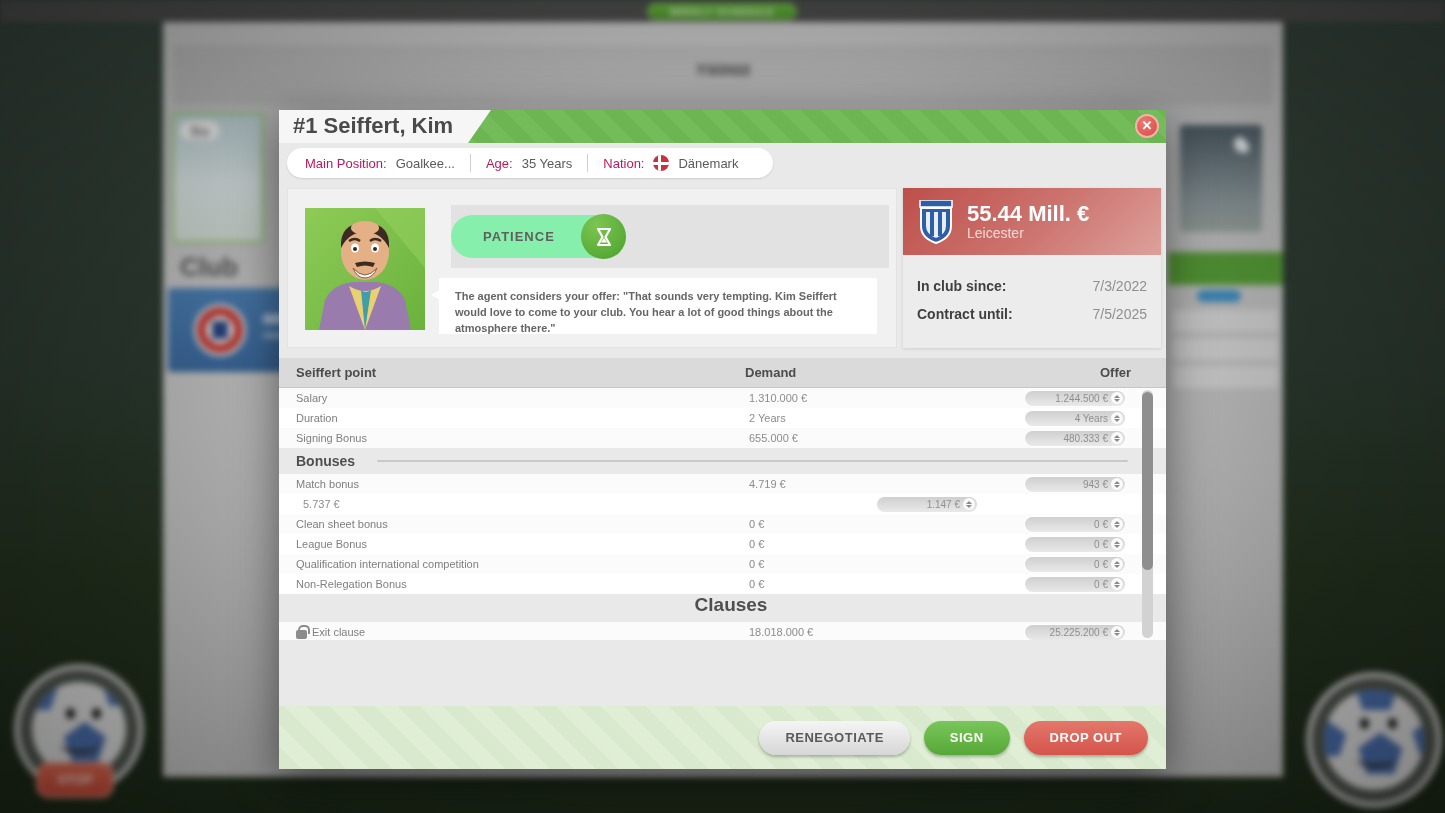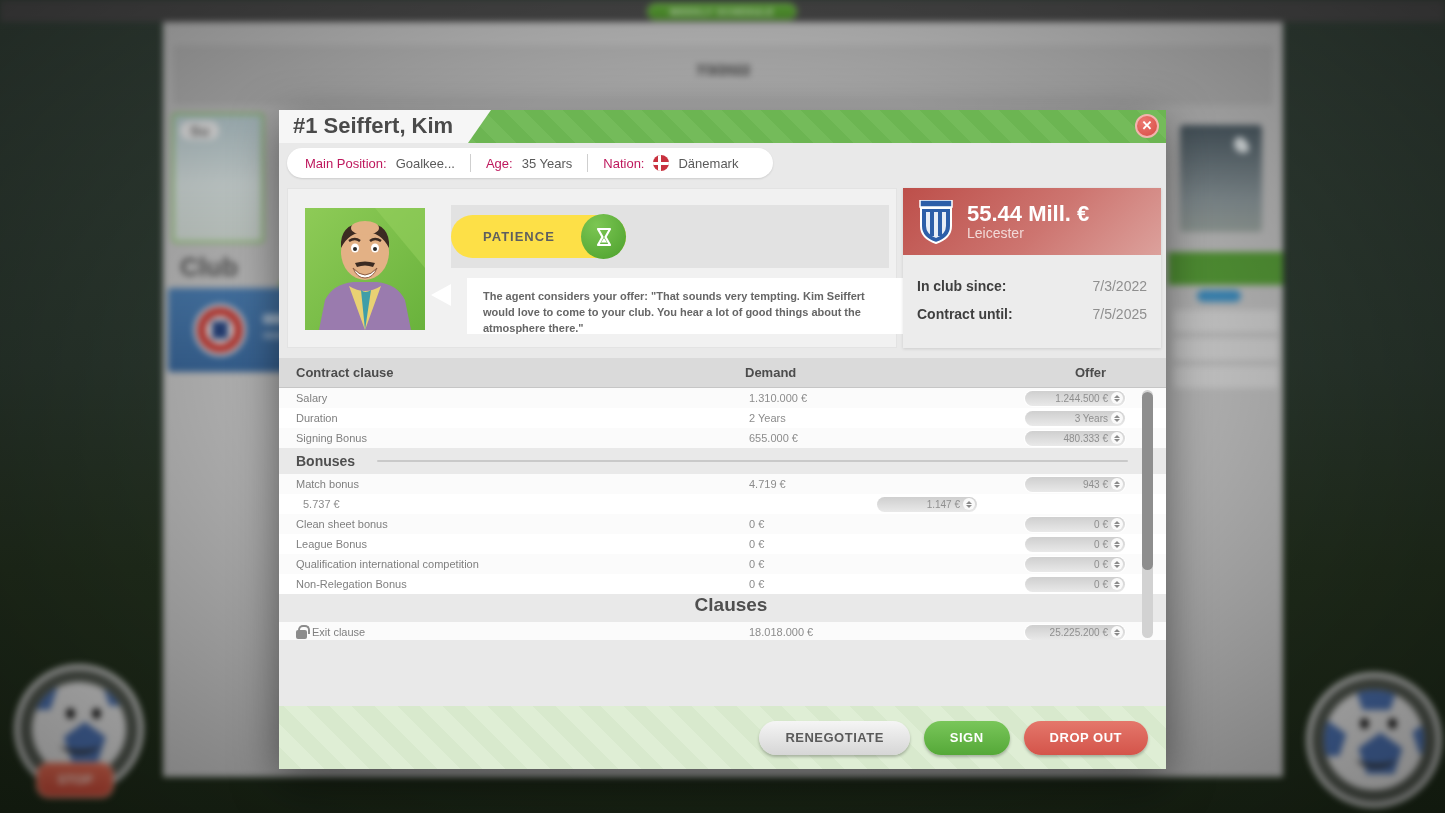--- a/index.html
+++ b/index.html
@@ -67,43 +67,43 @@
   .info-pill .val{color:#5a5a5a;font-weight:normal;}
   .info-sep{width:1px;height:18px;background:#cfcfcf;margin:0 6px;}
   .flag{width:16px;height:16px;border-radius:50%;background:#c8313e;position:relative;overflow:hidden;flex:0 0 auto;}
   .flag::before{content:"";position:absolute;left:5px;top:0;width:3px;height:16px;background:#fff;}
   .flag::after{content:"";position:absolute;left:0;top:6.5px;width:16px;height:3px;background:#fff;}
   
   .agent-wrap{position:absolute;left:8px;top:78px;width:610px;height:160px;background:#f1f1f1;
     box-shadow:0 0 0 1px #e3e3e3 inset;}
   .portrait{position:absolute;left:18px;top:20px;width:120px;height:122px;overflow:hidden;}
   .patience-strip{position:absolute;left:164px;top:17px;width:438px;height:63px;background:#e2e2e2;}
-  .patience-pill{position:absolute;left:0;top:10px;width:175px;height:43px;background:#fde047;border-radius:22px;
+  .patience-pill{position:absolute;left:0;top:10px;width:175px;height:43px;background:#86efac;border-radius:22px;
     display:flex;align-items:center;padding-left:32px;font-size:13px;letter-spacing:1px;color:#5f5f5f;font-weight:bold;}
   .patience-circle{position:absolute;left:130px;top:-1px;width:45px;height:45px;border-radius:50%;
     background:radial-gradient(circle at 35% 25%,#7cc653,#4ba02c);display:flex;align-items:center;justify-content:center;}
-  .bubble{position:absolute;left:180px;top:90px;width:438px;height:56px;background:#fff;}
+  .bubble{position:absolute;left:152px;top:90px;width:438px;height:56px;background:#fff;}
   .bubble-arrow{position:absolute;left:144px;top:96px;width:0;height:0;
     border-top:11px solid transparent;border-bottom:11px solid transparent;border-right:20px solid #fff;}
   .bubble-text{padding:11px 16px;font-size:11px;line-height:1.45;color:#666;font-weight:bold;}
   
   .club-card{position:absolute;right:5px;top:78px;width:258px;height:160px;background:#ececec;box-shadow:0 1px 3px rgba(0,0,0,.12);}
   .club-card-head{position:absolute;left:0;top:0;width:100%;height:67px;
     background:linear-gradient(135deg,#bd4f4a 0%,#cd7570 55%,#dca19c 100%);display:flex;align-items:center;padding:0 14px;gap:12px;}
   .mv{color:#fff;font-size:22px;font-weight:bold;line-height:1.05;}
   .club-name{color:#f2d9d7;font-size:14px;}
   .cc-row{position:absolute;left:14px;right:14px;display:flex;justify-content:space-between;font-size:14px;}
   .cc-row .l{font-weight:bold;color:#3f3f3f;}
   .cc-row .v{color:#8f8f8f;}
   
   .tbl-head{position:absolute;left:0;top:248px;width:100%;height:30px;background:#dadada;border-bottom:1px solid #c6c6c6;
     display:grid;grid-template-columns:446px 300px 1fr;align-items:center;font-size:13px;font-weight:bold;color:#4c4c4c;}
   .tbl-head .c1{padding-left:17px;}
   .tbl-head .c2{padding-left:20px;}
-  .tbl-head .c3{text-align:right;padding-right:60px;}
+  .tbl-head .c3{text-align:right;padding-right:35px;}
   .tbl-body{position:absolute;left:0;top:278px;width:100%;height:252px;overflow:hidden;}
   .trow{display:grid;grid-template-columns:446px 300px 1fr;align-items:center;height:20px;font-size:11px;color:#8c8c8c;}
   .trow.w{background:#fbfbfb;}
   .trow.g{background:#ffffff;}
   .trow .c1{padding-left:17px;display:flex;align-items:center;gap:5px;color:#7f7f7f;}
   .trow .c2{padding-left:24px;}
   .trow .c3{display:flex;justify-content:flex-end;padding-right:48px;}
   .offer-pill{width:100px;height:15px;border-radius:8px;background:linear-gradient(180deg,#cfcfcf,#e9e9e9);
     box-shadow:0 0 0 1px #fff;display:flex;align-items:center;justify-content:flex-end;gap:3px;padding:0 2px 0 6px;
     font-size:10px;color:#8f8f8f;cursor:pointer;}
@@ -284,21 +284,21 @@
         <span class="l">In club since:</span>
         <span class="v">7/3/2022</span>
       </div>
       <div class="cc-row" style="top:118px;">
         <span class="l">Contract until:</span>
         <span class="v">7/5/2025</span>
       </div>
     </div>
 
     <div class="tbl-head">
-      <div class="c1">Contract clause</div>
+      <div class="c1">Seiffert point</div>
       <div class="c2">Demand</div>
       <div class="c3">Offer</div>
     </div>
 
     <div class="tbl-body">
 
       <div class="trow w">
         <div class="c1">Salary</div>
         <div class="c2">1.310.000 €</div>
         <div class="c3">
@@ -309,21 +309,21 @@
                 <i class="dn"></i>
               </span>
             </span>
           </div>
       </div>
       <div class="trow g">
         <div class="c1">Duration</div>
         <div class="c2">2 Years</div>
         <div class="c3">
             <span class="offer-pill">
-              <span>3 Years</span>
+              <span>4 Years</span>
               <span class="stepper">
                 <i class="up"></i>
                 <i class="dn"></i>
               </span>
             </span>
           </div>
       </div>
       <div class="trow w">
         <div class="c1">Signing Bonus</div>
         <div class="c2">655.000 €</div>

